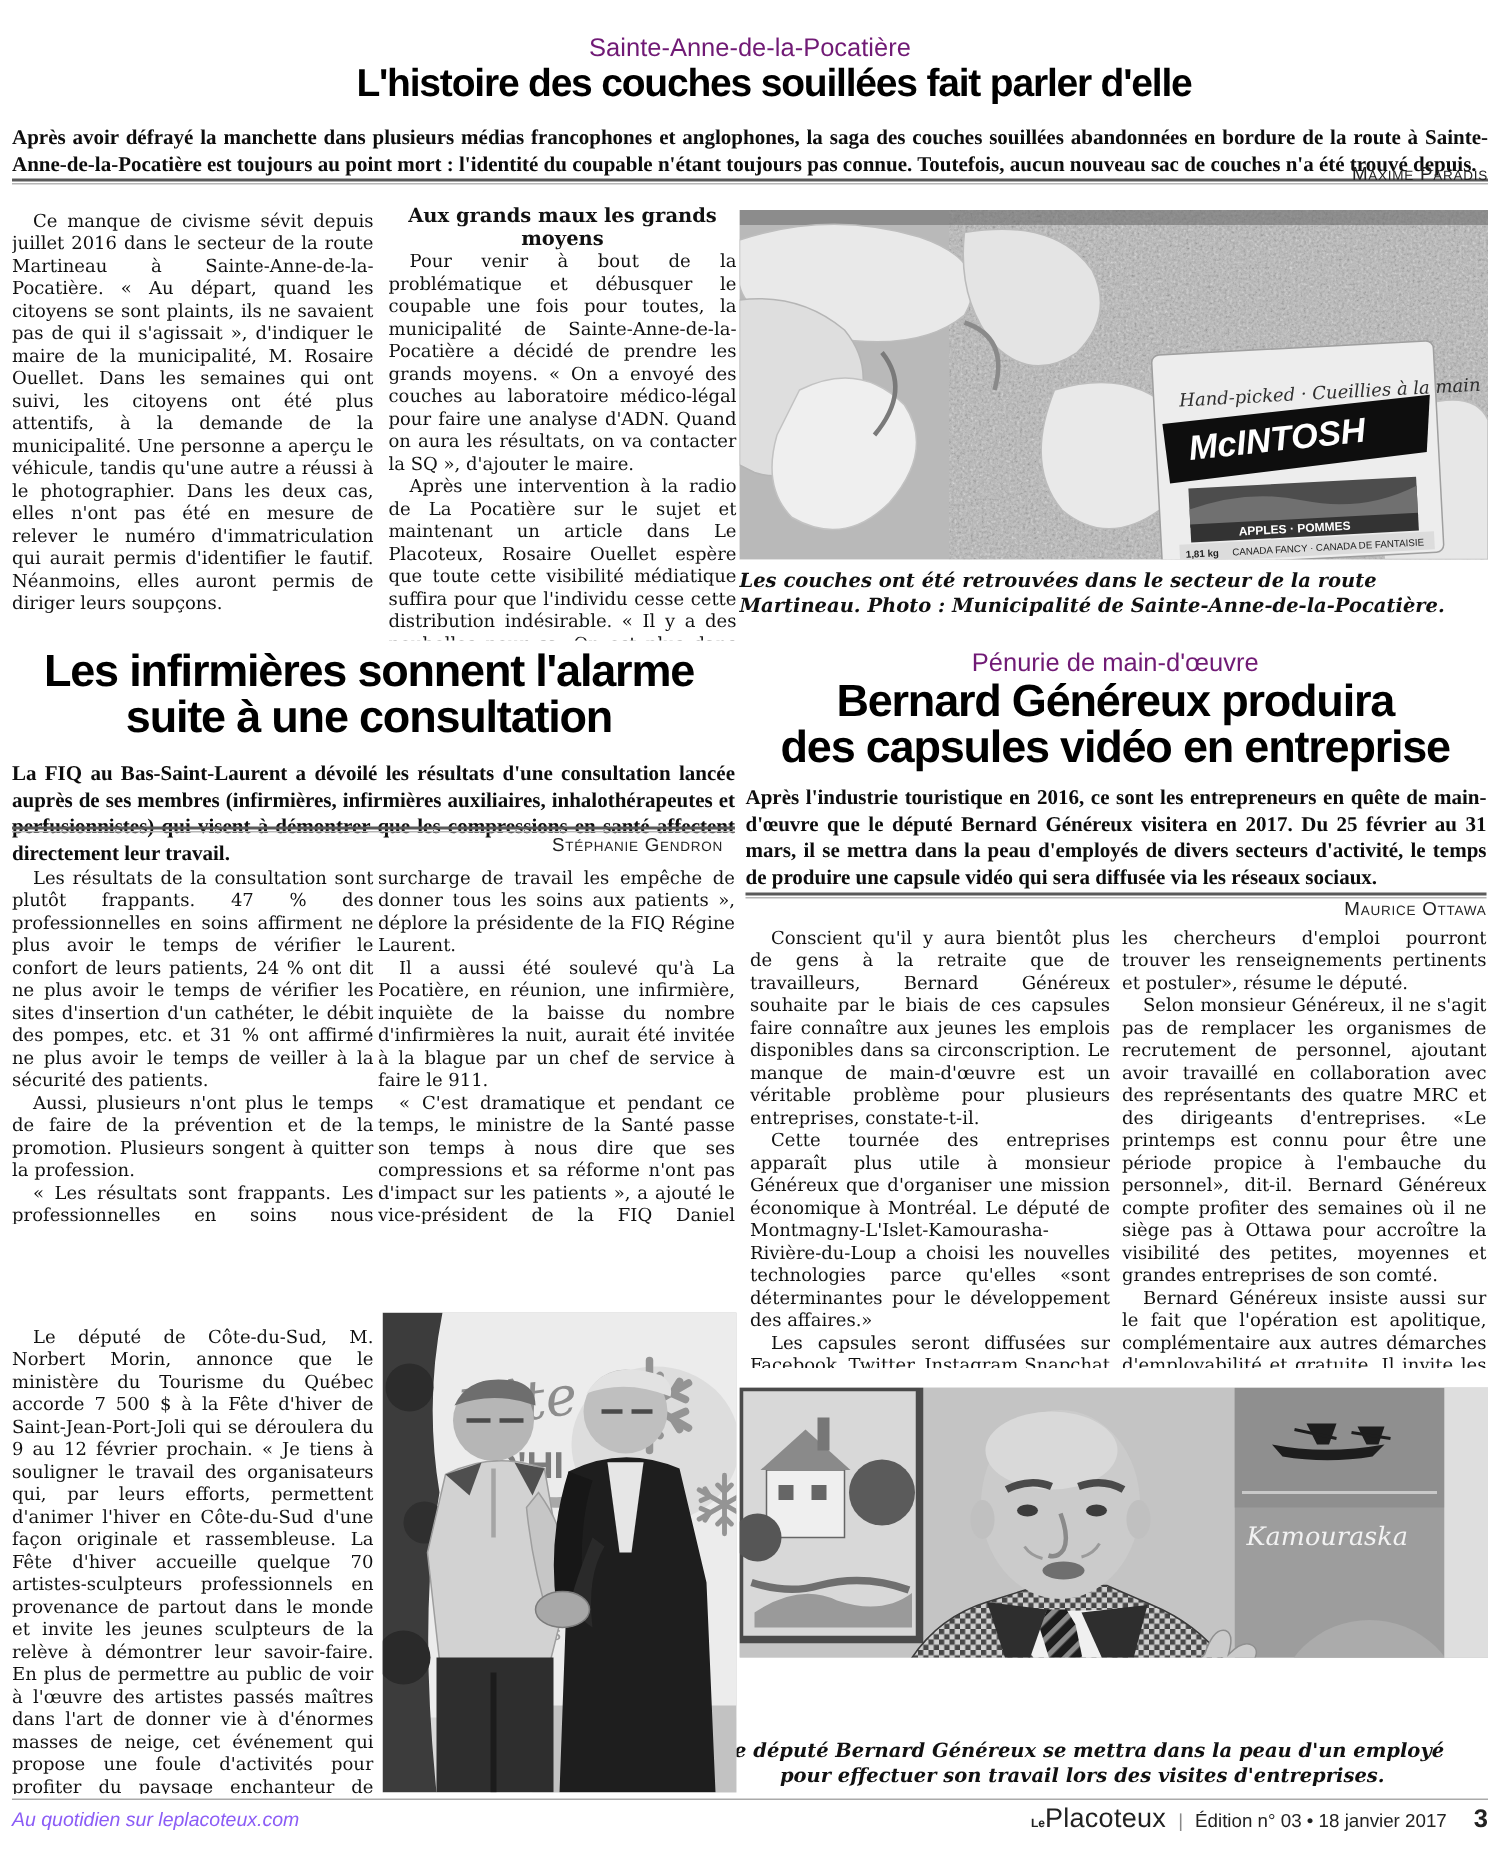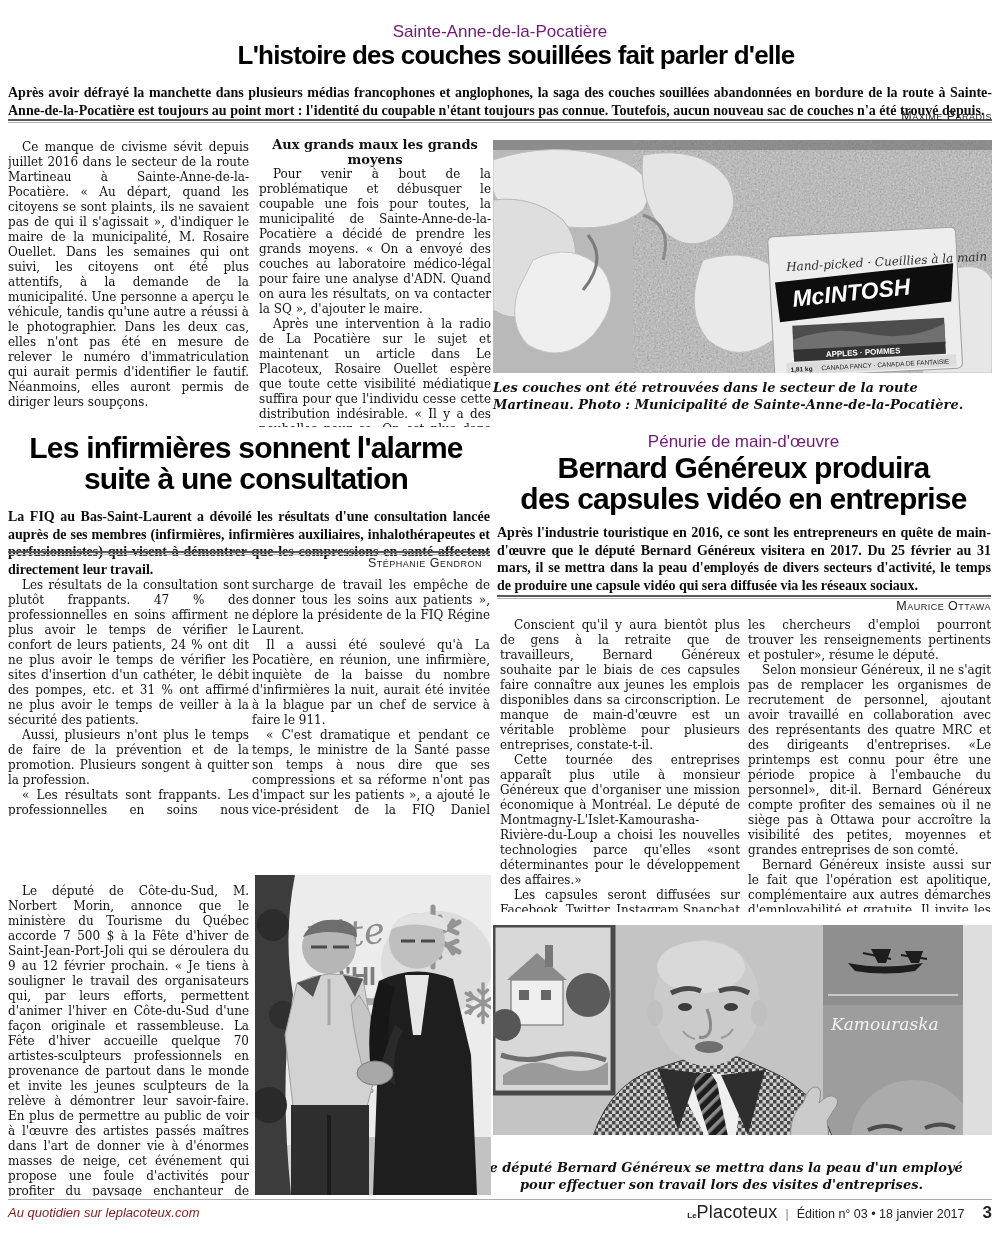--- a/index.html
+++ b/index.html
@@ -16,21 +16,21 @@
   .rule{border-top:2px solid #5a5a5a;border-bottom:1px solid #b5b5b5;height:1px;}
   .byline{font-family:"Liberation Sans",sans-serif;font-size:12.5px;text-align:right;
           font-variant:small-caps;letter-spacing:0.5px;color:#222;}
   .body-text{font-size:12px;line-height:15px;text-align:justify;hyphens:auto;overflow:hidden;}
   .body-text p{margin:0;text-indent:14px;}
   .body-text p.flush{text-indent:0;}
   .subhead{font-weight:700;font-size:13px;text-align:center;margin:0 0 1px 0;text-indent:0 !important;}
   .caption{font-style:italic;font-weight:700;font-size:13px;line-height:17px;text-align:left;}
   .photo{background:#cfcfcf;overflow:hidden;}
   .photo svg{display:block;}
-  .footer-left{font-family:"Liberation Sans",sans-serif;font-style:italic;font-size:13px;color:#7f1d1d;}
+  .footer-left{font-family:"Liberation Sans",sans-serif;font-style:italic;font-size:13px;color:#8b5cf6;}
   .footer-right{font-family:"Liberation Sans",sans-serif;font-size:12.5px;color:#222;
                 display:flex;align-items:baseline;gap:8px;justify-content:flex-end;}
   .brand-le{font-size:8px;font-weight:700;}
   .brand{font-weight:400;font-size:18px;letter-spacing:0.2px;}
   .pipe{color:#888;}
   .pageno{font-weight:700;font-size:17px;margin-left:10px;}
 </style>
 </head>
 <body>
 
@@ -121,21 +121,21 @@
     <p>Conscient qu'il y aura bientôt plus de gens à la retraite que de travailleurs, Bernard Généreux souhaite par le biais de ces capsules faire connaître aux jeunes les emplois disponibles dans sa circonscription. Le manque de main-d'œuvre est un véritable problème pour plusieurs entreprises, constate-t-il.</p>
     <p>Cette tournée des entreprises apparaît plus utile à monsieur Généreux que d'organiser une mission économique à Montréal. Le député de Montmagny-L'Islet-Kamourasha-Rivière-du-Loup a choisi les nouvelles technologies parce qu'elles «sont déterminantes pour le développement des affaires.»</p>
     <p>Les capsules seront diffusées sur Facebook, Twitter, Instagram Snapchat et YouTube. «On y retrouvera des entrevues avec des gens d'affaires passionnés, des montages vidéo des visites que j'effectuerai et surtout</p>
   </div>
   <div class="abs body-text" style="left:748px;top:618px;width:243px;height:294px;">
     <p class="flush">les chercheurs d'emploi pourront trouver les renseignements pertinents et postuler», résume le député.</p>
     <p>Selon monsieur Généreux, il ne s'agit pas de remplacer les organismes de recrutement de personnel, ajoutant avoir travaillé en collaboration avec des représentants des quatre MRC et des dirigeants d'entreprises. «Le printemps est connu pour être une période propice à l'embauche du personnel», dit-il. Bernard Généreux compte profiter des semaines où il ne siège pas à Ottawa pour accroître la visibilité des petites, moyennes et grandes entreprises de son comté.</p>
     <p>Bernard Généreux insiste aussi sur le fait que l'opération est apolitique, complémentaire aux autres démarches d'employabilité et gratuite. Il invite les entrepreneurs intéressés par cette démarche à contacter ses bureaux.</p>
   </div>
 
-  <div class="abs photo" style="left:493px;top:925px;width:499px;height:210px;">
+  <div class="abs photo" style="left:493px;top:925px;width:499px;height:180px;">
     <svg width="499" height="230" viewBox="0 0 499 230">
       <defs>
         <pattern id="check" width="7" height="7" patternUnits="userSpaceOnUse">
           <rect width="7" height="7" fill="#cfcfcf"></rect>
           <rect width="3.5" height="3.5" fill="#474747"></rect>
           <rect x="3.5" y="3.5" width="3.5" height="3.5" fill="#474747"></rect>
         </pattern>
         <pattern id="tiestripe" width="9" height="9" patternUnits="userSpaceOnUse" patternTransform="rotate(45)">
           <rect width="9" height="9" fill="#1d1d1d"></rect>
           <rect width="3.5" height="9" fill="#8a8a8a"></rect>

